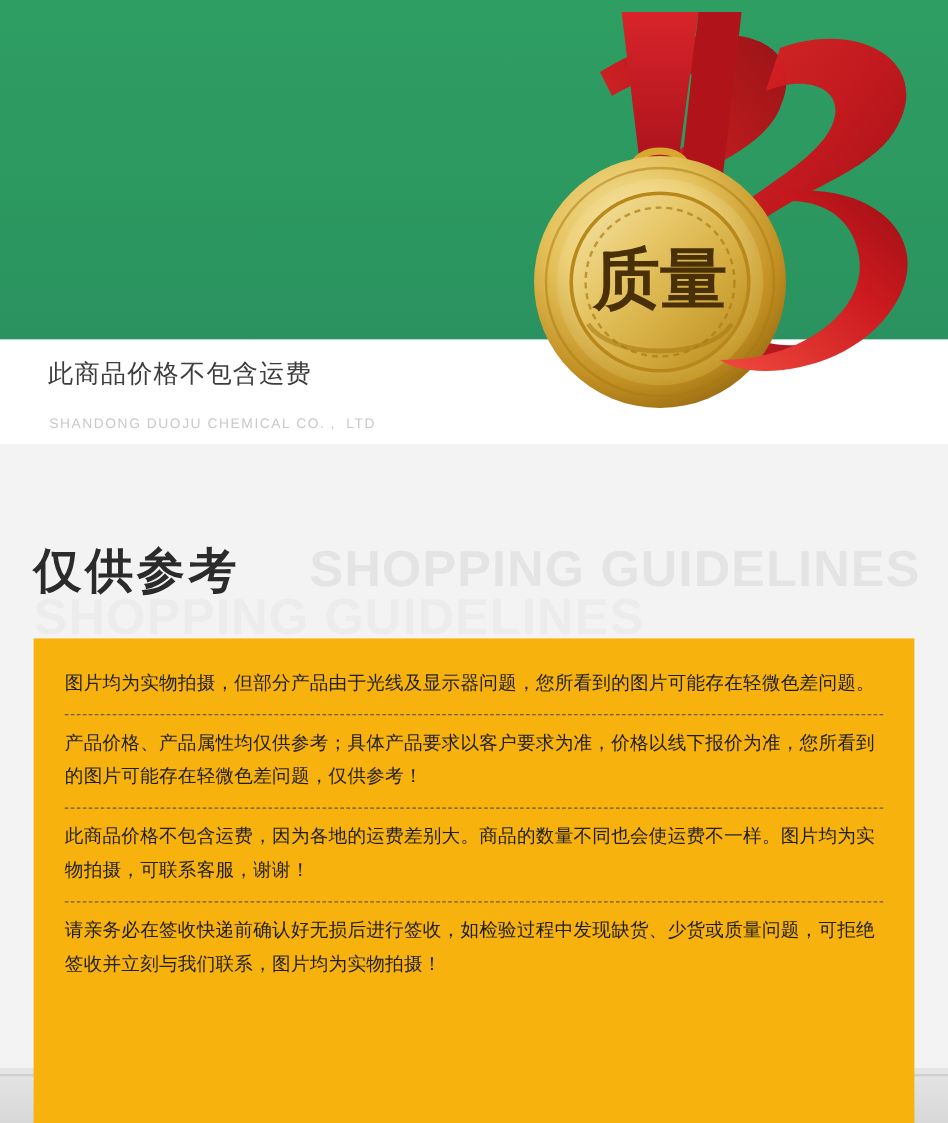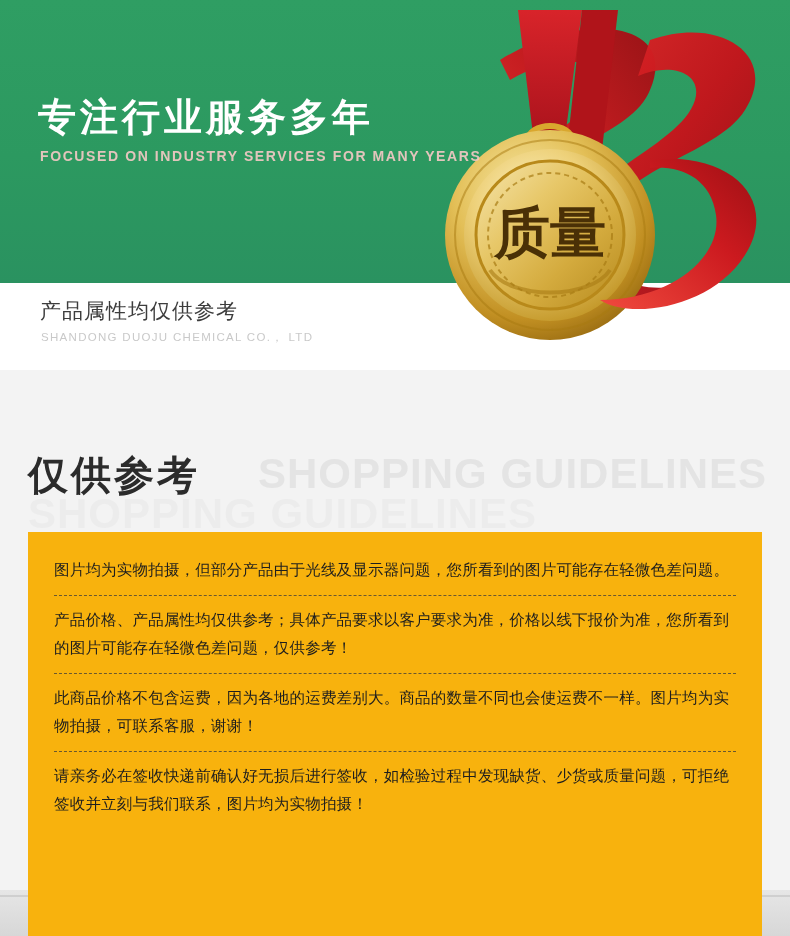--- a/index.html
+++ b/index.html
@@ -65,21 +65,21 @@
     left: 40px;
     top: 297px;
     font-size: 21px;
     color: #3d3d3d;
     letter-spacing: 1px;
     z-index: 6;
   }
   .company-en {
     position: absolute;
     left: 41px;
-    top: 330px;
+    top: 346px;
     font-size: 11.5px;
     color: #c9c9c9;
     letter-spacing: 1.3px;
     z-index: 6;
   }
 
   
   .ribbon {
     position: absolute;
     z-index: 2;
@@ -232,23 +232,21 @@
     <circle cx="200" cy="235" r="74" fill="url(#goldFace)" stroke="#b8891a" stroke-width="3"></circle>
     <circle cx="200" cy="235" r="62" fill="none" stroke="#a87c14" stroke-width="2" stroke-dasharray="5 4" opacity="0.7"></circle>
 
     <path d="M140 270 C 160 300, 240 300, 260 270" fill="none" stroke="#a87c14" stroke-width="4" opacity="0.6"></path>
     <text x="200" y="252" text-anchor="middle" font-family="Liberation Sans, sans-serif" font-size="56" font-weight="bold" fill="#4a3006">质量</text>
 
     <path d="M300 160 C 380 150, 430 200, 395 255 C 362 308, 280 320, 250 300
              C 320 300, 372 258, 366 215 C 361 178, 330 165, 300 168 Z" fill="url(#redB)"></path>
   </svg>
 
-  <div class="banner-title">专注行业服务多年</div>
-  <div class="banner-subtitle">FOCUSED ON INDUSTRY SERVICES FOR MANY YEARS</div>
-  <div class="company-cn">产品属性均仅供参考</div>
+  <div class="company-cn">此商品价格不包含运费</div>
   <div class="company-en">SHANDONG DUOJU CHEMICAL CO.， LTD</div>
 </div>
 
 <div class="guidelines">
   <div class="gl-bg-top"></div>
   <div class="gl-bg-bottom"></div>
   <div class="gl-floorline"></div>
 
   <div class="gl-title-en">SHOPPING GUIDELINES</div>
   <div class="gl-title-en2">SHOPPING GUIDELINES</div>

